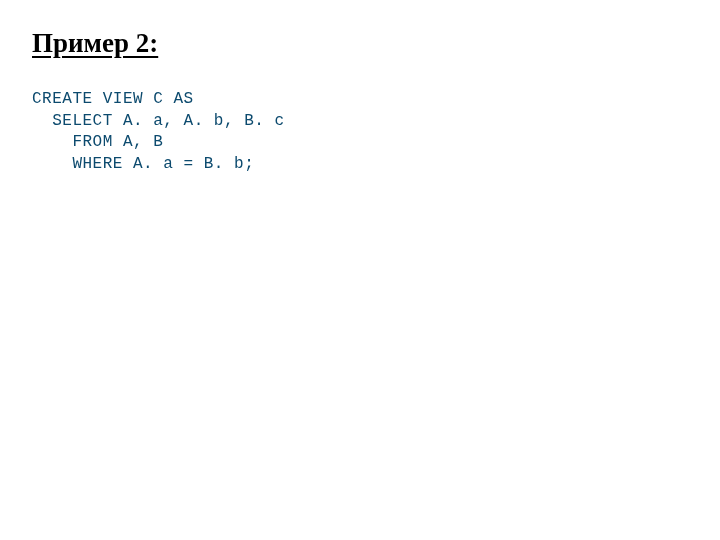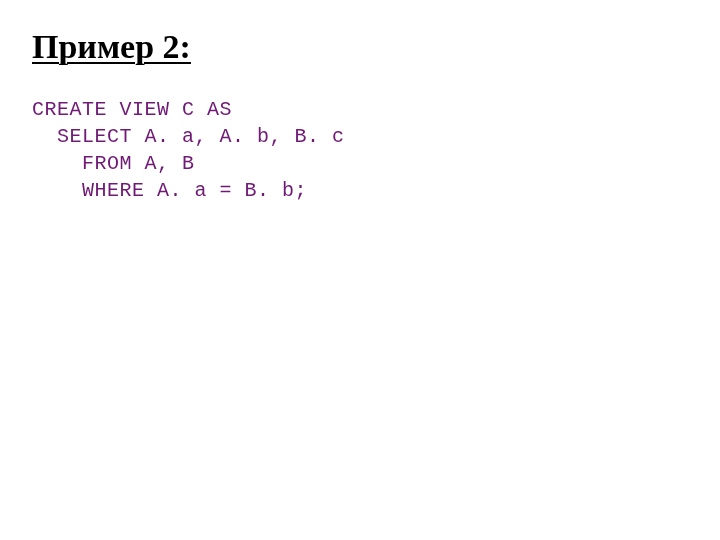--- a/index.html
+++ b/index.html
@@ -8,33 +8,33 @@
       box-sizing: border-box;
     }
     body {
       width: 720px;
       height: 540px;
       background: #ffffff;
       padding: 28px 32px;
       font-family: Georgia, 'Times New Roman', serif;
     }
     .heading {
-      font-size: 34px;
+      font-size: 27px;
       font-weight: bold;
       color: #000;
       text-decoration: underline;
       text-decoration-thickness: 2px;
       text-underline-offset: 4px;
       margin-bottom: 30px;
       letter-spacing: 0px;
     }
     .code-block {
       font-family: 'Courier New', Courier, monospace;
-      font-size: 20px;
-      color: #701a75;
+      font-size: 16px;
+      color: #0c4a6e;
       white-space: pre;
       line-height: 1.35;
       letter-spacing: 0.5px;
     }
   </style>
 </head>
 <body>
 
 <h1 class="heading">Пример 2:</h1>
 

